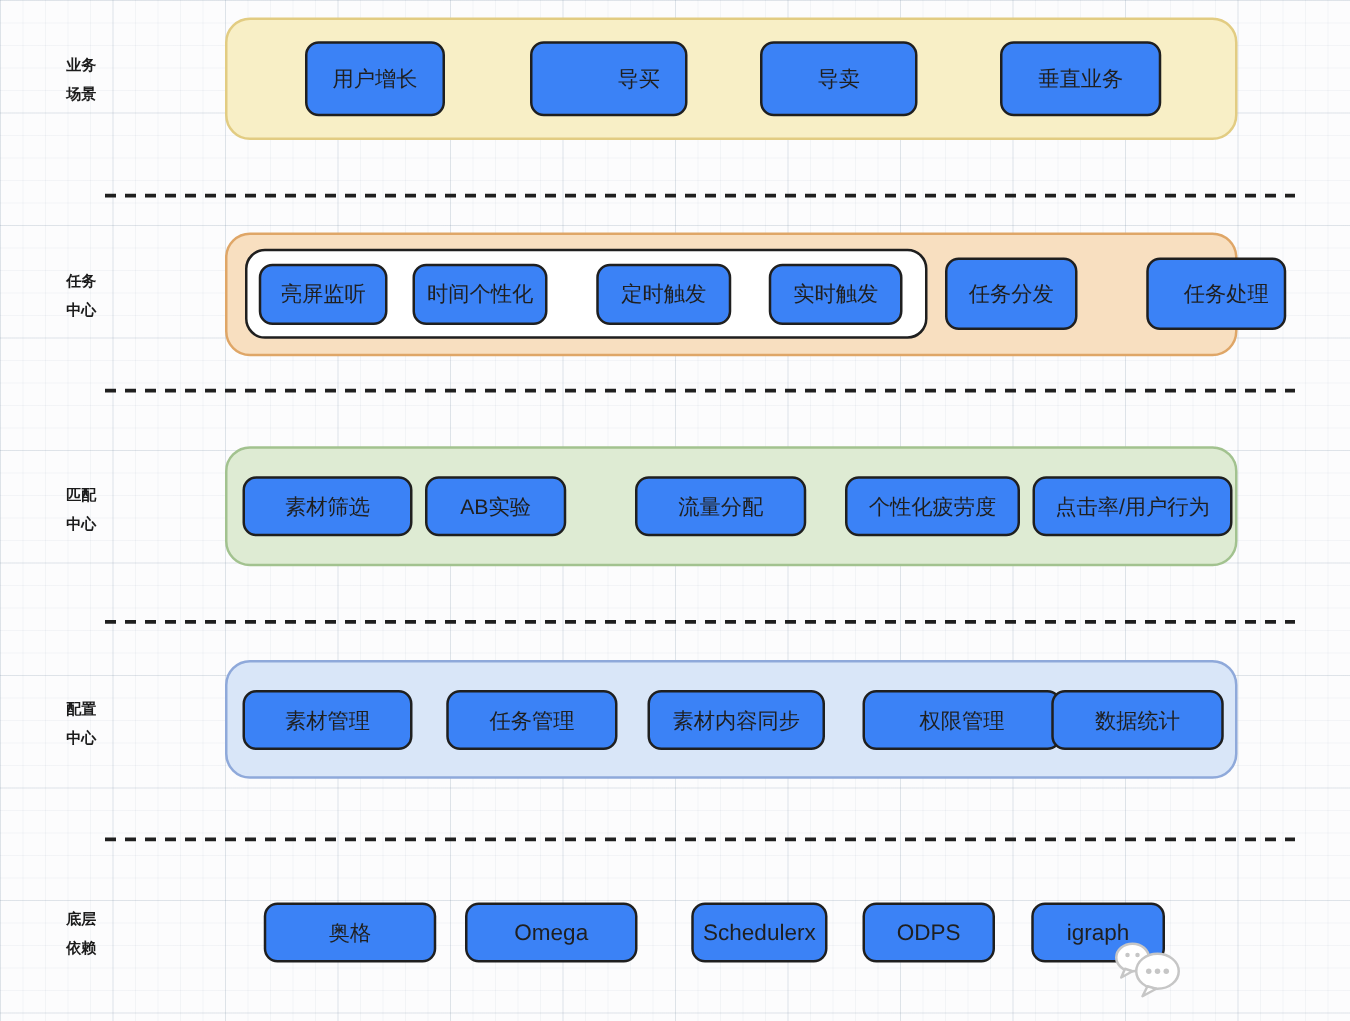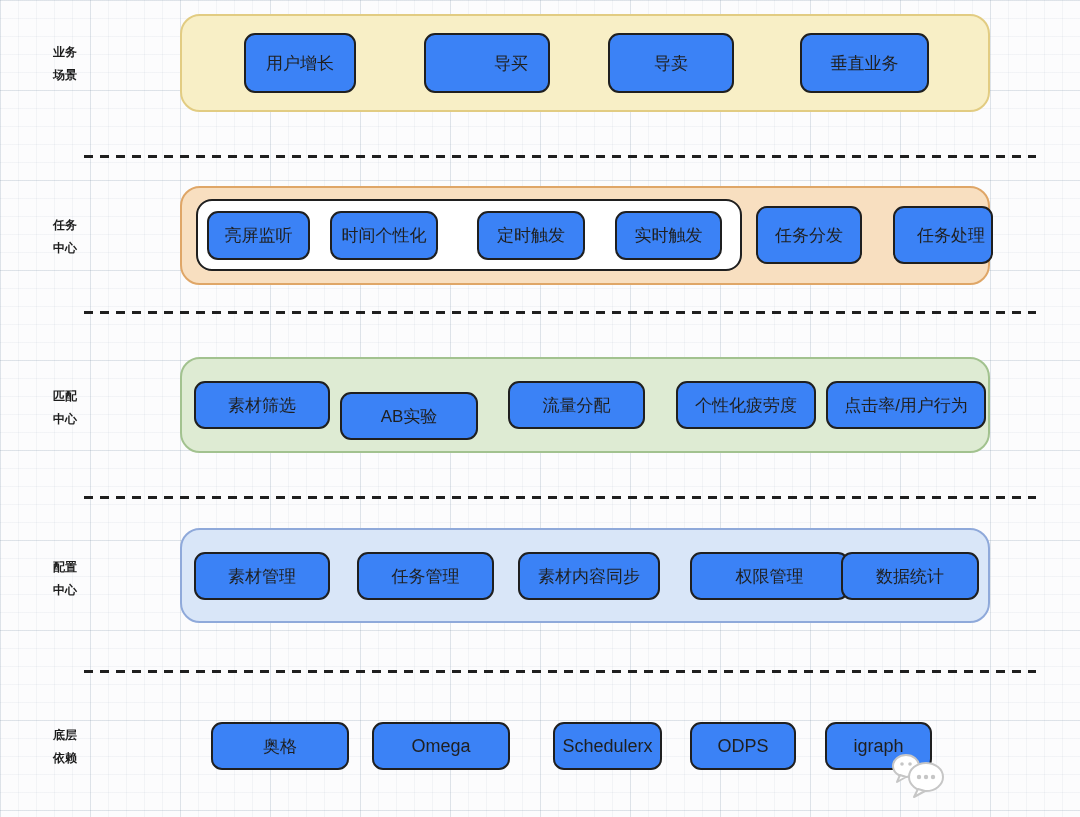--- a/index.html
+++ b/index.html
@@ -82,33 +82,33 @@
   </div>
 <div class="abs node" style="left:477px;top:211px;width:108px;height:49px;">
     <span>定时触发</span>
   </div>
 <div class="abs node" style="left:615px;top:211px;width:107px;height:49px;">
     <span>实时触发</span>
   </div>
 <div class="abs node" style="left:756px;top:206px;width:106px;height:58px;">
     <span>任务分发</span>
   </div>
-<div class="abs node" style="left:893px;top:206px;width:100px;height:58px;padding-left:16px;">
+<div class="abs node" style="left:917px;top:206px;width:112px;height:58px;padding-left:16px;">
     <span>任务处理</span>
   </div>
 
 <div class="abs dash-sep" style="left:84px;top:311px;width:952px;"></div>
 
 <div class="abs row-label" style="left:33px;top:385px;">匹配
 中心</div>
 <div class="abs container match" style="left:180px;top:357px;width:810px;height:96px;"></div>
 <div class="abs node" style="left:194px;top:381px;width:136px;height:48px;">
     <span>素材筛选</span>
   </div>
-<div class="abs node" style="left:340px;top:392px;width:138px;height:48px;">
+<div class="abs node" style="left:340px;top:381px;width:113px;height:48px;">
     <span>AB实验</span>
   </div>
 <div class="abs node" style="left:508px;top:381px;width:137px;height:48px;">
     <span>流量分配</span>
   </div>
 <div class="abs node" style="left:676px;top:381px;width:140px;height:48px;">
     <span>个性化疲劳度</span>
   </div>
 <div class="abs node" style="left:826px;top:381px;width:160px;height:48px;">
     <span>点击率/用户行为</span>

